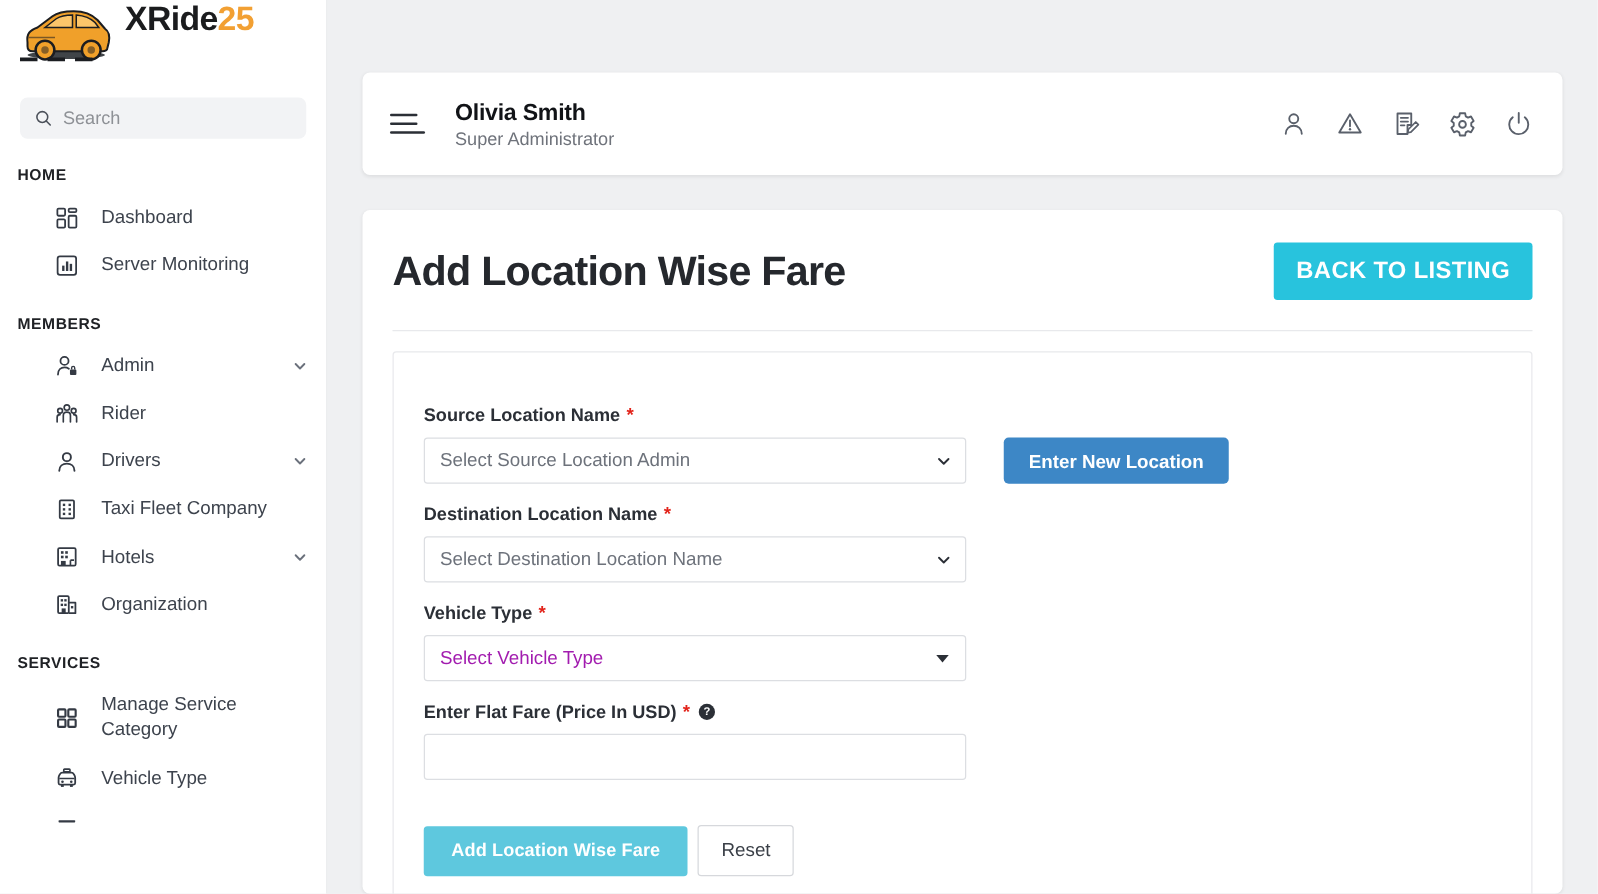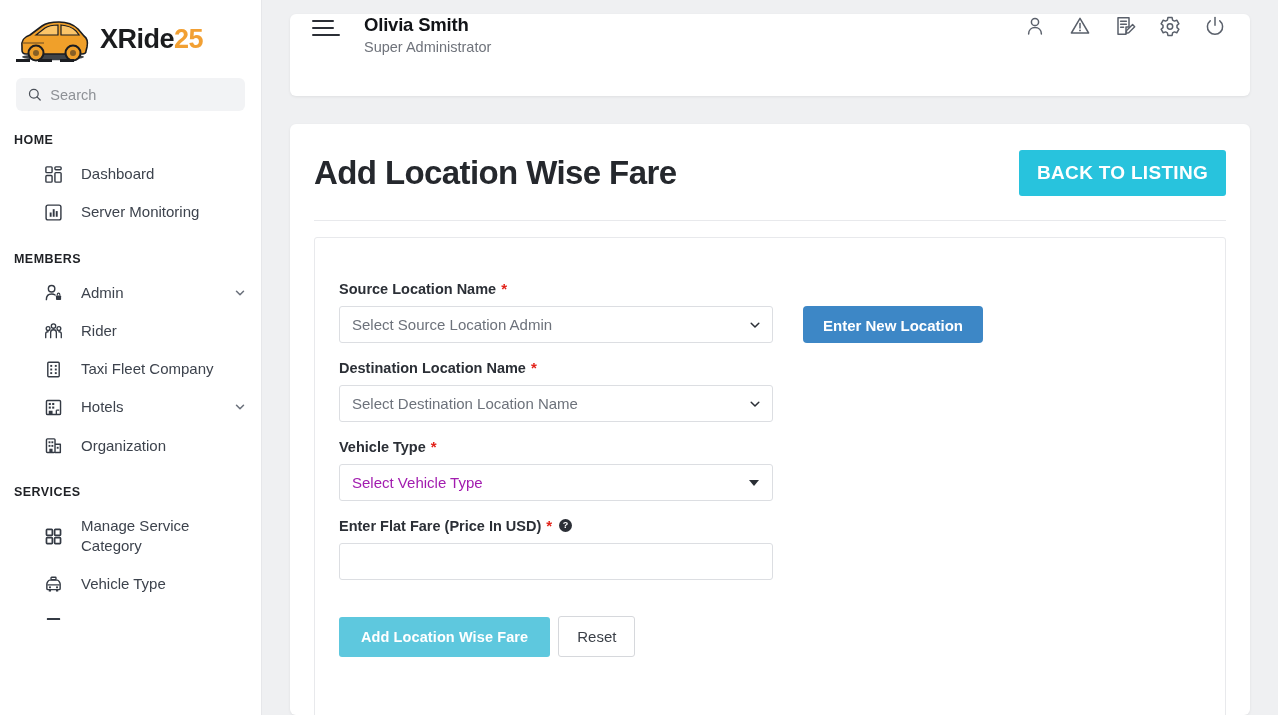--- a/index.html
+++ b/index.html
@@ -15,21 +15,21 @@
   .sidebar {
     width: 262px; height: 715px;
     background: #ffffff;
     border-right: 1px solid #e6e7ea;
     flex: 0 0 262px;
     overflow: hidden;
     position: relative;
   }
   .brand {
     height: 78px;
-    display: flex; align-items: center;
+    display: flex; 
     padding: 0 14px;
     gap: 8px;
   }
   .brand-logo { width: 78px; height: 52px; flex: 0 0 78px; }
   .brand-text {
     font-size: 27px; font-weight: bold; letter-spacing: -0.5px;
     color: #1b1c1e; white-space: nowrap;
   }
   .brand-text .accent { color: #f2a033; }
 
@@ -77,22 +77,23 @@
   .main {
     flex: 1; height: 715px;
     padding: 14px 28px 0 28px;
     overflow: hidden;
     display: flex; flex-direction: column;
   }
   .topbar {
     background: #fff; border-radius: 6px;
     height: 82px; flex: 0 0 82px;
     box-shadow: 0 1px 3px rgba(0,0,0,0.07);
-    display: flex; align-items: flex-start;
+    display: flex; align-items: center;
     padding: 0 24px 0 22px;
+    margin-top: 44px;
   }
   .hamburger {
     width: 28px; height: 28px; flex: 0 0 28px;
     display: flex; flex-direction: column; justify-content: center;
     gap: 5px; cursor: pointer; margin-right: 24px;
   }
   .hamburger span { display: block; height: 2px; background: #2b2f36; border-radius: 1px; }
   .hamburger span:nth-child(1) { width: 22px; }
   .hamburger span:nth-child(2) { width: 22px; }
   .user-block { flex: 1; }
@@ -283,20 +284,34 @@
           <circle cx="4.3" cy="8" r="2" stroke="#343a44" stroke-width="1.4"></circle>
           <circle cx="15.7" cy="8" r="2" stroke="#343a44" stroke-width="1.4"></circle>
           <path d="M7 17.5 V12 C7 10.4 8.3 9.2 10 9.2 C11.7 9.2 13 10.4 13 12 V17.5" stroke="#343a44" stroke-width="1.4" stroke-linecap="round"></path>
           <path d="M1.8 17.5 V13.4 C1.8 12.2 2.9 11.3 4.3 11.3" stroke="#343a44" stroke-width="1.4" stroke-linecap="round"></path>
           <path d="M18.2 17.5 V13.4 C18.2 12.2 17.1 11.3 15.7 11.3" stroke="#343a44" stroke-width="1.4" stroke-linecap="round"></path>
         </svg>
       </span>
       <span class="nav-label">Rider</span>
     </div>
 
+    <div class="nav-item">
+      <span class="nav-icon">
+        <svg width="19" height="19" viewBox="0 0 20 20" fill="none">
+          <circle cx="10" cy="6" r="3.4" stroke="#343a44" stroke-width="1.6"></circle>
+          <path d="M3.6 17.5 C3.6 13.6 6.5 11.5 10 11.5 C13.5 11.5 16.4 13.6 16.4 17.5" stroke="#343a44" stroke-width="1.6" stroke-linecap="round"></path>
+        </svg>
+      </span>
+      <span class="nav-label">Drivers</span>
+      <span class="nav-caret">
+        <svg width="12" height="12" viewBox="0 0 12 12" fill="none">
+            <path d="M2.5 4.2 L6 7.8 L9.5 4.2" stroke="#6b717c" stroke-width="1.5" stroke-linecap="round" stroke-linejoin="round"></path>
+          </svg>
+      </span>
+    </div>
 
     <div class="nav-item">
       <span class="nav-icon">
         <svg width="19" height="19" viewBox="0 0 20 20" fill="none">
           <rect x="4" y="2.4" width="12" height="15.2" rx="1" stroke="#343a44" stroke-width="1.5"></rect>
           <rect x="6.6" y="5.2" width="2" height="2" fill="#343a44"></rect>
           <rect x="11.4" y="5.2" width="2" height="2" fill="#343a44"></rect>
           <rect x="6.6" y="9" width="2" height="2" fill="#343a44"></rect>
           <rect x="11.4" y="9" width="2" height="2" fill="#343a44"></rect>
           <rect x="6.6" y="12.8" width="2" height="2" fill="#343a44"></rect>

